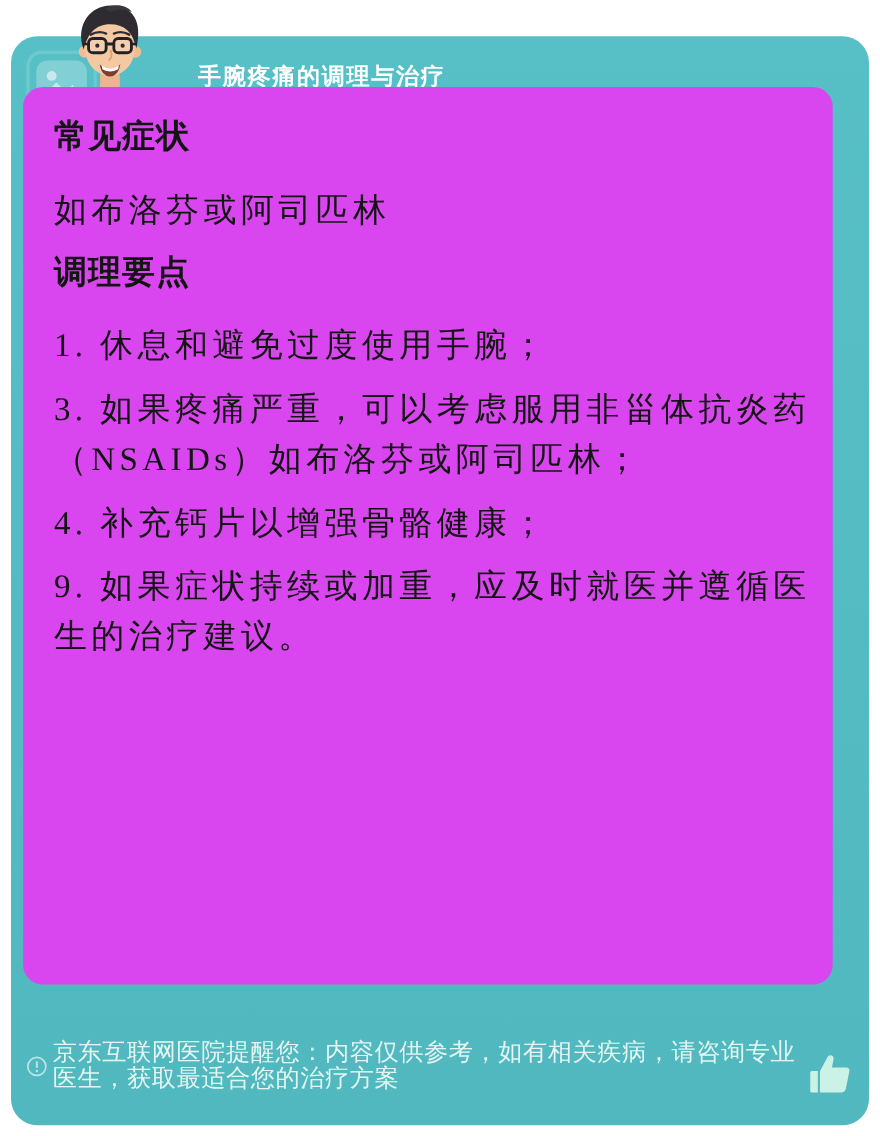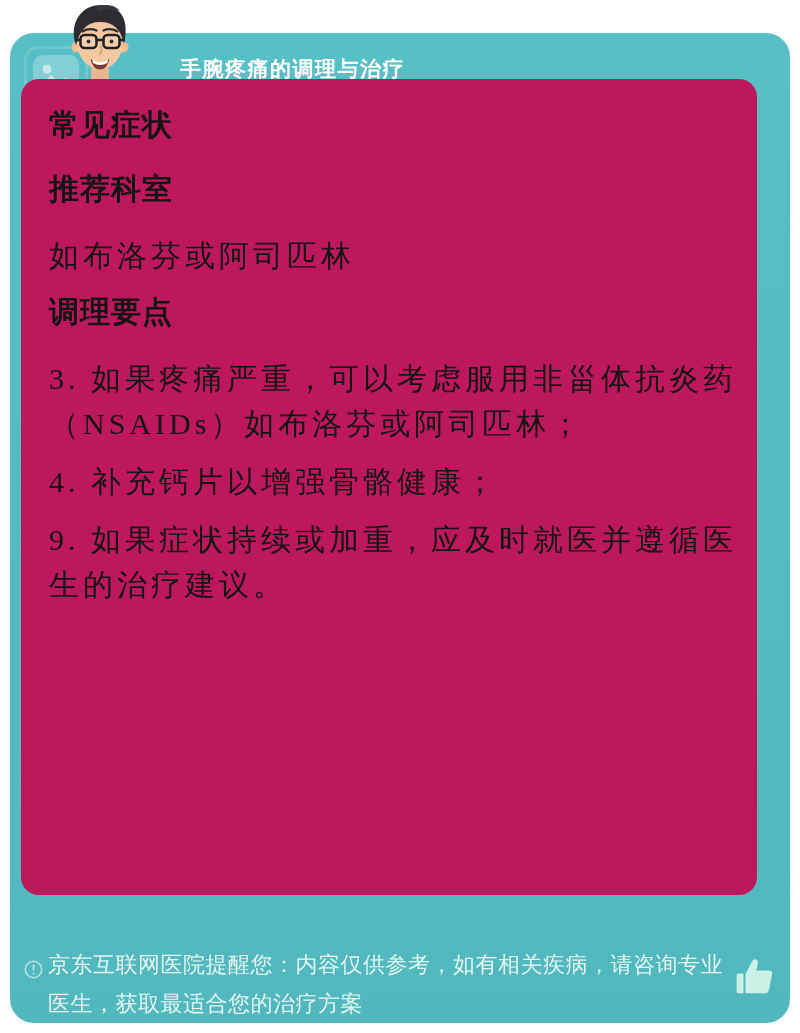--- a/index.html
+++ b/index.html
@@ -29,21 +29,21 @@
     white-space:nowrap;
     margin-left:27px;
   }
 
   .avatar {
     position:absolute; left:55px; top:2px; width:90px; height:112px; z-index:2;
   }
 
   .card {
     position:absolute; left:21px; top:79px; width:736px; height:816px;
-    background:#be185d; border-radius:18px; z-index:3;
+    background:#d946ef; border-radius:18px; z-index:3;
     padding:26px 18px 20px 28px;
     color:#141414;
   }
   .card h2 {
     font-size:30px; line-height:40px; font-weight:700;
     font-family:"Liberation Sans", sans-serif;
     margin:0 0 24px 0; letter-spacing:1px;
   }
   .card h2.h-mid { margin-bottom:24px; }
   .card p.body {
@@ -58,21 +58,21 @@
     font-family:"Liberation Serif", serif;
     margin:0 0 13px 0;
   }
   .card p.list-item:last-child { margin-bottom:0; }
 
   .footer {
     position:absolute; left:0; top:905px; width:780px; height:85px;
   }
   .footer-text {
     position:absolute; left:38px; top:7px; width:684px;
-    color:#e3f6f2; font-size:22px; line-height:39px; letter-spacing:0.5px;
+    color:#e3f6f2; font-size:22px; line-height:23px; letter-spacing:0.5px;
     font-family:"Liberation Sans", sans-serif;
   }
   .info-icon { position:absolute; left:14px; top:22px; width:19px; height:19px; }
   .thumb-btn {
     position:absolute; left:722px; top:15px; width:46px; height:48px;
     background:none; border:none; cursor:pointer; padding:0;
   }
 </style>
 </head>
 <body>
@@ -142,20 +142,20 @@
     <path d="M45.5 44 q2.2 5 -1 8.5" stroke="#dba377" stroke-width="1.8" fill="none" stroke-linecap="round"></path>
 
     <path d="M35.5 56.5 q9.5 9.5 19 0 q-2 11 -9.5 11 q-7.5 0 -9.5 -11 Z" fill="#7e3b33"></path>
     <path d="M37.5 57.5 q8 6 15.5 0 l-0.5 3.5 q-7.5 4 -14.5 0 Z" fill="#ffffff"></path>
   </svg>
 </div>
 
 <div class="card">
   <h2 class="h2-sec">常见症状</h2>
 
-  <h2 class="h-mid">推荐科室</h2>
   <p class="body">如布洛芬或阿司匹林</p>
 
   <h2 class="h-mid">调理要点</h2>
+  <p class="list-item">1. 休息和避免过度使用手腕；</p>
   <p class="list-item">3. 如果疼痛严重，可以考虑服用非甾体抗炎药（NSAIDs）如布洛芬或阿司匹林；</p>
   <p class="list-item">4. 补充钙片以增强骨骼健康；</p>
   <p class="list-item">9. 如果症状持续或加重，应及时就医并遵循医生的治疗建议。</p>
 </div>
 
 </body></html>

